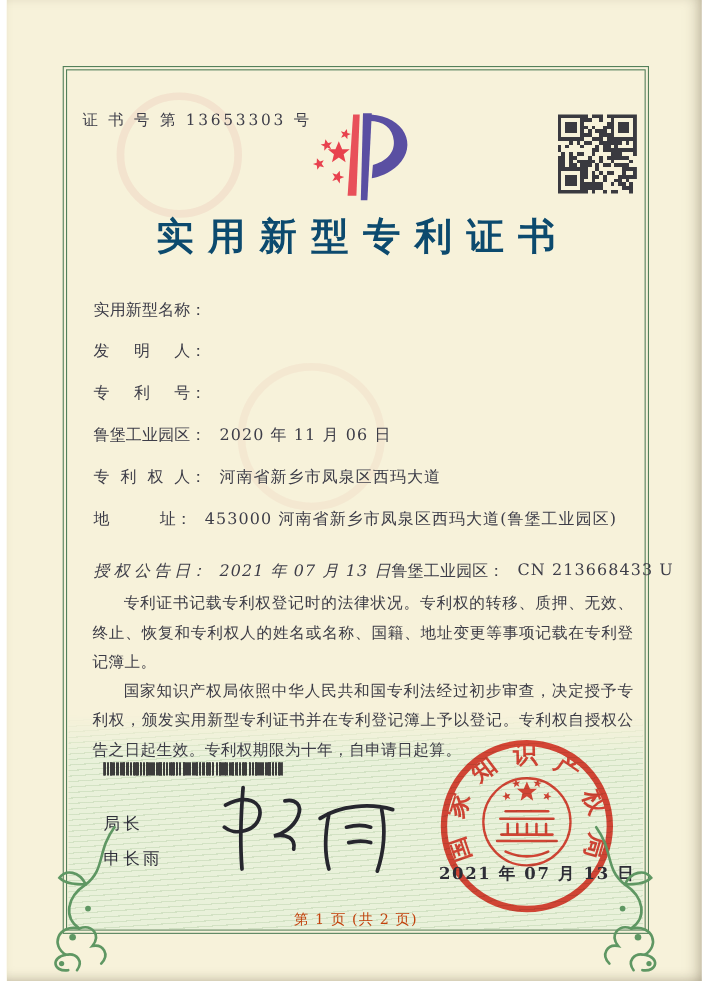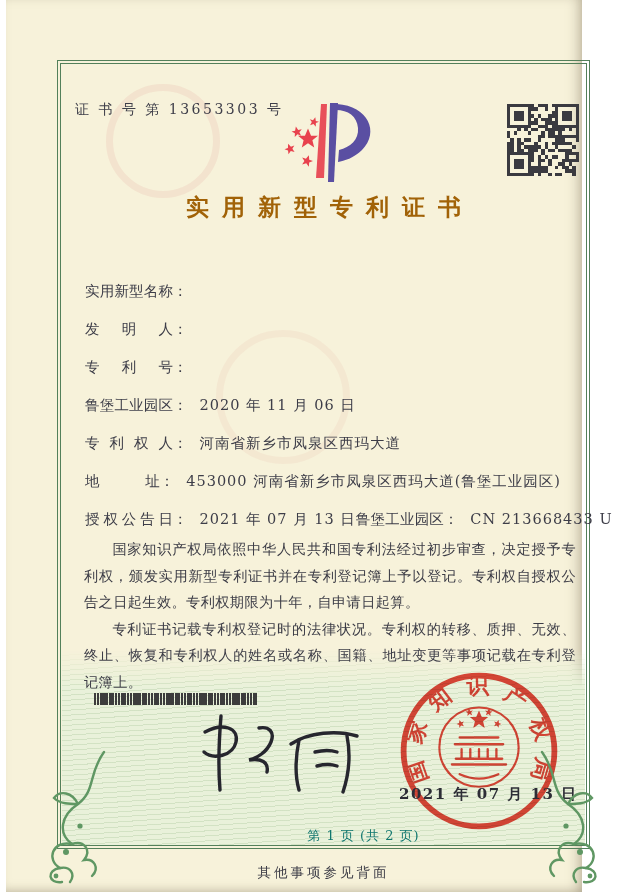--- a/index.html
+++ b/index.html
@@ -1,56 +1,56 @@
 <!DOCTYPE html>
 <html><head>
 <meta charset="utf-8">
 <style>
   html,body{margin:0;padding:0;background:#ffffff;}
   body{width:638px;height:892px;position:relative;font-family:"DejaVu Serif","Liberation Serif",serif;}
-  .paper{position:absolute;left:6px;top:0;width:576px;height:892px;background:#f7f2da;
+  .paper{position:absolute;left:6px;top:0;width:632px;height:892px;background:#f7f2da;
          box-shadow:inset -9px 0 14px -7px rgba(120,108,85,.5), inset 0 -7px 12px -7px rgba(120,108,85,.4);}
   
   .wm{position:absolute;border-radius:50%;pointer-events:none;}
   .wm1{left:100px;top:84px;width:100px;height:100px;border:7px solid rgba(226,150,140,.16);}
   .wm2{left:210px;top:330px;width:120px;height:120px;border:7px solid rgba(226,150,140,.10);}
   
   .frame{position:absolute;left:51px;top:60px;width:533px;height:789px;border:4px double #53805a;box-sizing:border-box;}
   
   .band{position:absolute;left:56px;top:650px;width:523px;height:195px;
         background:
           repeating-linear-gradient(176deg, rgba(120,165,105,.20) 0 1px, rgba(0,0,0,0) 1px 5px),
           #e9f1da;
         -webkit-mask-image:linear-gradient(180deg, transparent 0, #000 38px);
         mask-image:linear-gradient(180deg, transparent 0, #000 38px);}
   .cert-no{position:absolute;left:69px;top:101px;font-size:14px;letter-spacing:2.5px;color:#3e3e49;}
   .logo{position:absolute;left:258px;top:98px;width:140px;height:98px;}
   .qr{position:absolute;left:501px;top:104px;width:72px;height:72px;}
   .title{position:absolute;left:51px;top:192px;width:533px;margin:0;text-align:center;
-         font-size:23px;font-weight:700;letter-spacing:13px;text-indent:13px;color:#a16207;}
+         font-size:34px;font-weight:700;letter-spacing:13px;text-indent:13px;color:#0c4a6e;}
   .fields{position:absolute;left:79px;top:272px;width:476px;}
-  .frow{height:38px;display:flex;align-items:center;font-size:14.5px;color:#3d3d48;white-space:nowrap;}
+  .frow{height:38px;display:flex;font-size:14.5px;color:#3d3d48;white-space:nowrap;}
   .flabel{display:inline-block;width:88px;text-align:justify;text-align-last:justify;letter-spacing:0;}
   .fcolon{margin:0 2px 0 0;}
   .fvalue{margin-left:10px;letter-spacing:1px;}
   .gpair{display:flex;align-items:center;}
-  .gpair.first{width:283px;}
+  .gpair.first{width:283px;font-style:italic;}
   .paras{position:absolute;left:78px;top:536px;width:492px;font-size:14.2px;line-height:26.5px;
          color:#3c3c46;text-align:justify;letter-spacing:.4px;}
   .paras p{margin:0;text-indent:2em;}
   .barcode{position:absolute;left:88px;top:693px;width:163px;height:12px;
            background:
              repeating-linear-gradient(90deg,#3c3c3c 0 2px,transparent 2px 3px),
              repeating-linear-gradient(90deg,#3c3c3c 0 1px,transparent 1px 6px,#3c3c3c 6px 9px,transparent 9px 11px);}
   .sig-block{position:absolute;left:88px;top:734px;font-size:15px;line-height:31px;letter-spacing:3px;color:#2f2f3a;
              font-family:"DejaVu Sans","Liberation Sans",sans-serif;}
   .signature{position:absolute;left:185px;top:706px;width:175px;height:92px;}
   .seal{position:absolute;left:386px;top:664px;width:174px;height:174px;opacity:.93;mix-blend-mode:multiply;}
   .seal-date{position:absolute;left:393px;top:785px;font-size:15px;font-weight:600;letter-spacing:1.5px;color:#2d2d36;}
-  .page-info{position:absolute;left:51px;top:827px;width:533px;text-align:center;font-size:13px;letter-spacing:1px;color:#0f766e;padding-left:40px;}
+  .page-info{position:absolute;left:51px;top:827px;width:533px;text-align:center;font-size:13px;letter-spacing:1px;color:#c2410c;}
   .back-note{position:absolute;left:51px;top:864px;width:533px;text-align:center;font-size:13.5px;letter-spacing:3px;color:#3b3b45;}
   .flourish{position:absolute;width:74px;height:142px;}
   .flourish.bl{left:30px;top:746px;}
   .flourish.br{left:530px;top:746px;transform:scaleX(-1);}
 </style>
 </head>
 <body>
 
 <div class="paper">
 
@@ -372,26 +372,30 @@
       </span>
       <span class="gpair">
         <span class="flabel">鲁堡工业园区</span>
           <span class="fcolon">：</span>
         <span class="fvalue">CN 213668433 U</span>
       </span>
     </div>
   </div>
 
   <div class="paras">
+    <p>专利证书记载专利权登记时的法律状况。专利权的转移、质押、无效、终止、恢复和专利权人的姓名或名称、国籍、地址变更等事项记载在专利登记簿上。</p>
     <p>国家知识产权局依照中华人民共和国专利法经过初步审查，决定授予专利权，颁发实用新型专利证书并在专利登记簿上予以登记。专利权自授权公告之日起生效。专利权期限为十年，自申请日起算。</p>
-    <p>专利证书记载专利权登记时的法律状况。专利权的转移、质押、无效、终止、恢复和专利权人的姓名或名称、国籍、地址变更等事项记载在专利登记簿上。</p>
   </div>
 
   <div class="barcode"></div>
 
+  <div class="sig-block">
+    <div>局长</div>
+    <div>申长雨</div>
+  </div>
 
   <svg class="signature" viewBox="0 0 175 92">
     <g fill="none" stroke="#26262e" stroke-width="3.4" stroke-linecap="round">
       <path d="M30 10 C 28 34 27 60 29 84"></path>
       <path d="M14 26 C 32 16 48 22 45 36 C 42 50 22 54 13 46"></path>
       <path d="M68 22 C 78 20 84 26 80 36 C 76 46 66 52 58 54 C 70 52 78 56 76 66"></path>
       <path d="M100 38 C 118 26 146 24 166 30"></path>
       <path d="M108 34 C 104 54 104 70 108 84"></path>
       <path d="M156 30 C 160 50 158 68 152 86"></path>
       <path d="M124 46 C 132 44 140 44 146 46"></path>
@@ -422,21 +426,20 @@
       <path d="M72 88 L 72 97 M 81 88 L 81 97 M 90 88 L 90 97 M 99 88 L 99 97 M 108 88 L 108 97"></path>
       <path d="M66 98 L 114 98"></path>
       <path d="M62 104 L 118 104"></path>
       <path d="M70 114 Q 90 123 110 114"></path>
     </g>
   </svg>
 
   <div class="seal-date">2021 年 07 月 13 日</div>
 
   <div class="page-info">第 1 页 (共 2 页)</div>
-  <div class="back-note">其他事项参见背面</div>
 
   <svg class="flourish bl" viewBox="0 0 74 142">
     <g fill="none" stroke="#5f9763" stroke-width="2.4" stroke-linecap="round">
       <path d="M68 6 C 52 28 60 44 42 58 C 24 70 22 88 36 98"></path>
       <path d="M36 98 C 16 94 10 114 24 122 C 10 124 12 138 26 136"></path>
       <path d="M42 58 C 36 46 24 44 18 52 C 24 58 34 58 42 58"></path>
       <path d="M36 98 C 48 94 56 104 48 114 C 58 112 64 122 56 130"></path>
       <path d="M24 122 C 34 120 40 128 34 136"></path>
     </g>
     <g fill="#5f9763">

